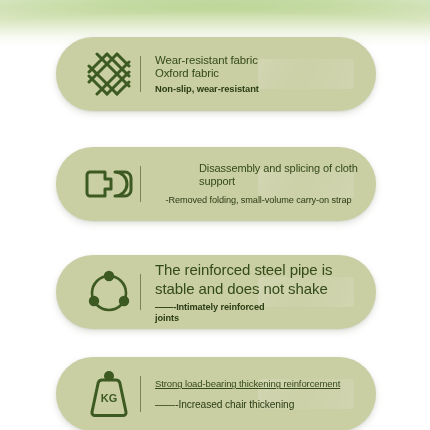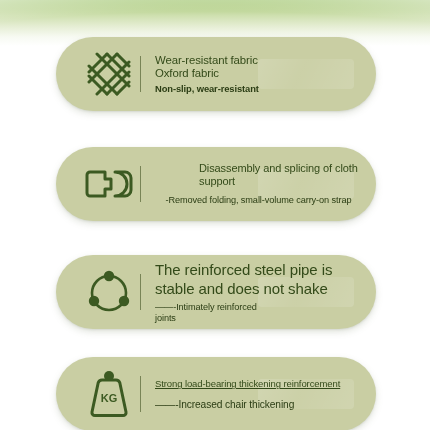--- a/index.html
+++ b/index.html
@@ -136,21 +136,21 @@
     color: #2b3d14;
     white-space: pre-line;
     letter-spacing: -0.1px;
   }
   
   #card-0 .card-title { font-size: 11.4px; line-height: 13.2px; }
   #card-0 .card-sub   { font-size: 9.4px; }
   #card-1 .card-title { font-size: 11px; font-weight: 400; margin-left: 44px; }
   #card-1 .card-sub   { font-size: 9.2px; font-weight: 400; margin-top: 8px; text-align: center; }
   #card-2 .card-title { font-size: 15px; line-height: 19px; }
-  #card-2 .card-sub   { font-size: 9.2px; font-weight: 400; margin-top: 4px; }
+  #card-2 .card-sub   { font-size: 9.2px; font-weight: 700; margin-top: 4px; }
   #card-3 .card-title { font-size: 9.5px; font-weight: 400; text-decoration: underline; }
   #card-3 .card-sub   { font-size: 10.2px; font-weight: 400; margin-top: 8px; }
 </style>
 </head>
 <body>
 
 <div id="top-gradient"></div>
 <div id="top-gradient-arch"></div>
 
 <div id="cards">

